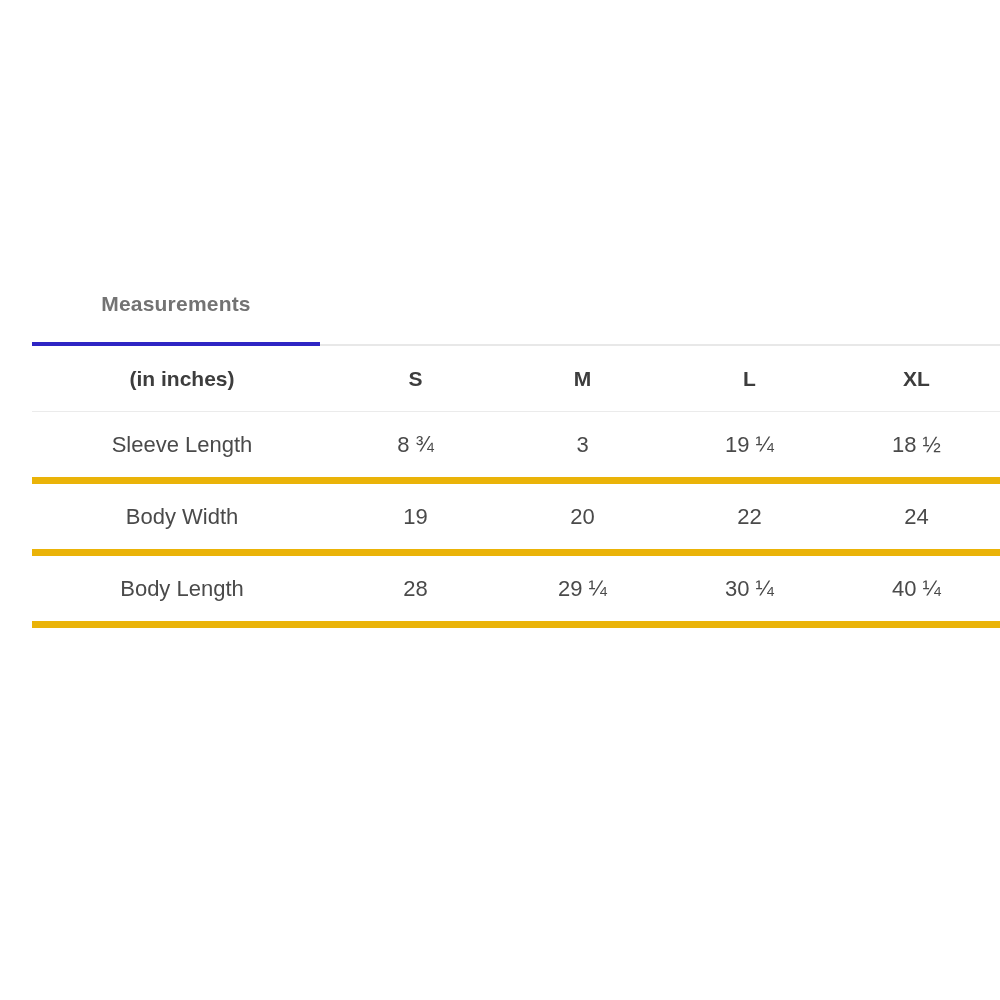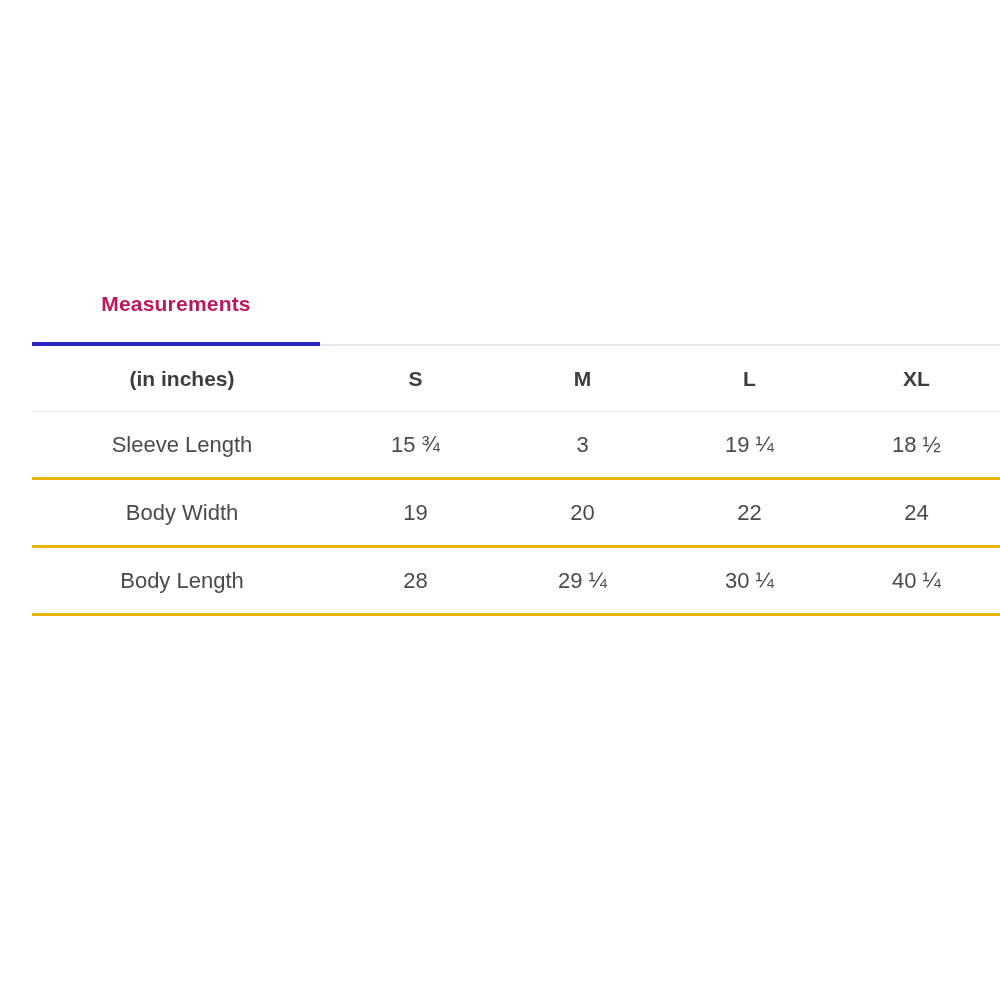--- a/index.html
+++ b/index.html
@@ -51,21 +51,21 @@
     height: 84px;
     box-sizing: border-box;
     display: flex;
     align-items: center;
     justify-content: center;
     font-size: 21px;
     font-weight: bold;
     letter-spacing: 0.2px;
   }
   .tab.active {
-    color: #be185d;
+    color: #737373;
   }
   .tab-active-underline {
     position: absolute;
     left: 0;
     bottom: 0;
     width: 288px;
     height: 4px;
     background: #2e25c4;
   }
 
@@ -78,21 +78,21 @@
   }
   table.measurements th,
   table.measurements td {
     text-align: center;
     font-weight: normal;
     font-size: 22px;
     color: #4a4a4a;
     padding: 0;
     height: 65px;
     vertical-align: middle;
-    border-bottom: 3px solid #eab308;
+    border-bottom: 7px solid #eab308;
   }
   table.measurements thead th {
     font-weight: bold;
     color: #3d3d3d;
     font-size: 21px;
     border-bottom: 1px solid #ebebeb;
   }
   table.measurements thead th.col-label {
     font-size: 21px;
   }
@@ -134,21 +134,21 @@
           <th class="col-label">(in inches)</th>
           <th>S</th>
           <th>M</th>
           <th>L</th>
           <th>XL</th>
         </tr>
       </thead>
       <tbody>
         <tr>
           <td class="row-label">Sleeve Length</td>
-          <td>15 ¾</td>
+          <td>8 ¾</td>
           <td>3</td>
           <td>19 ¼</td>
           <td>18 ½</td>
         </tr>
         <tr>
           <td class="row-label">Body Width</td>
           <td>19</td>
           <td>20</td>
           <td>22</td>
           <td>24</td>

